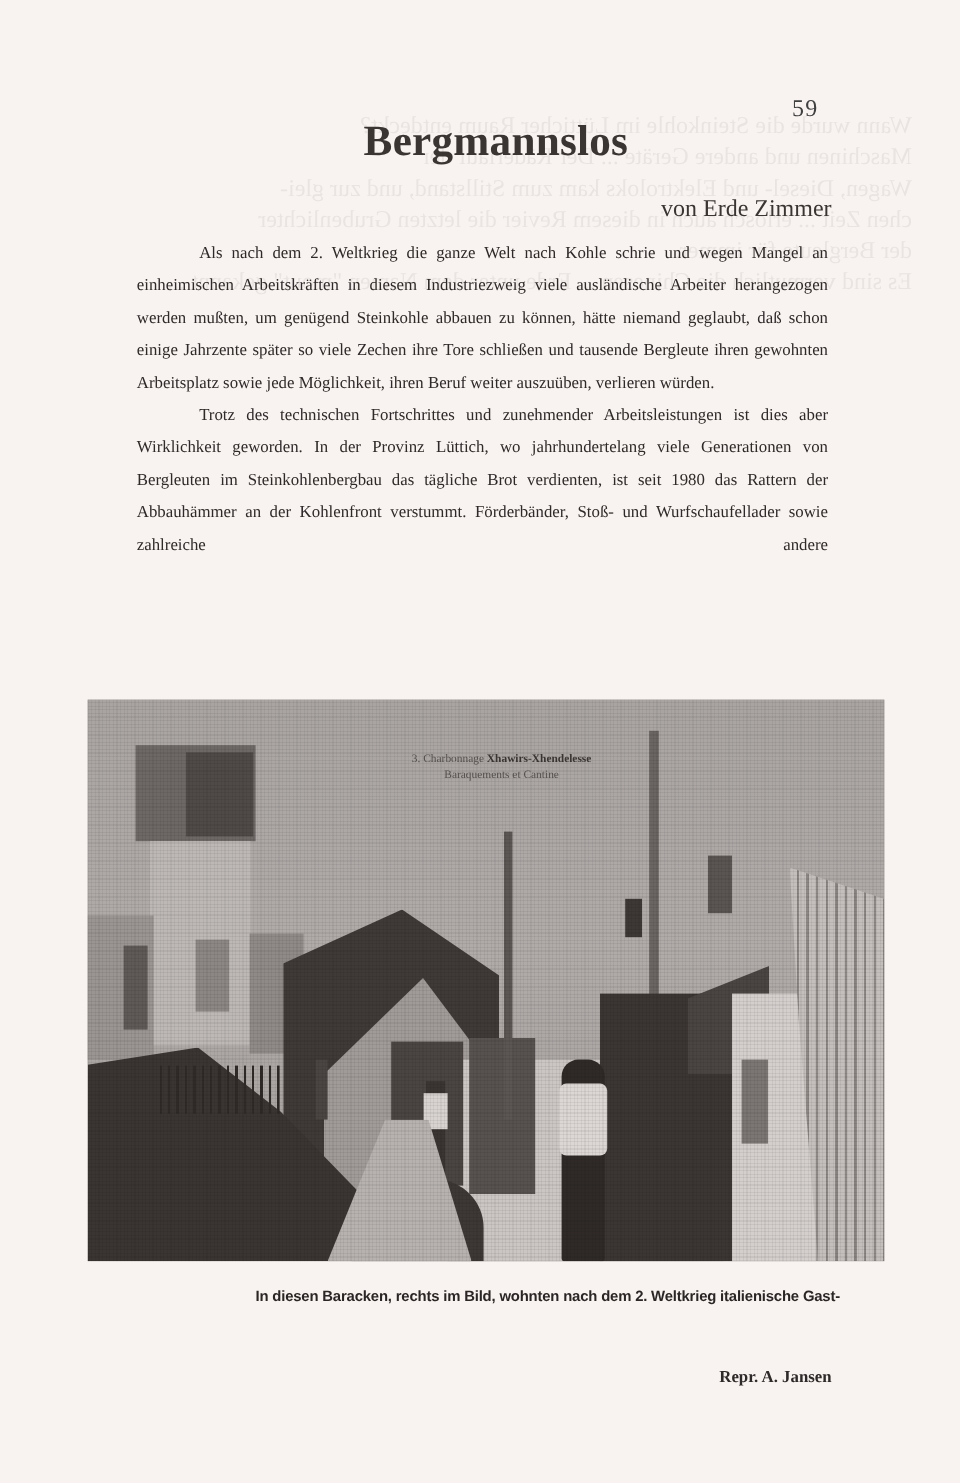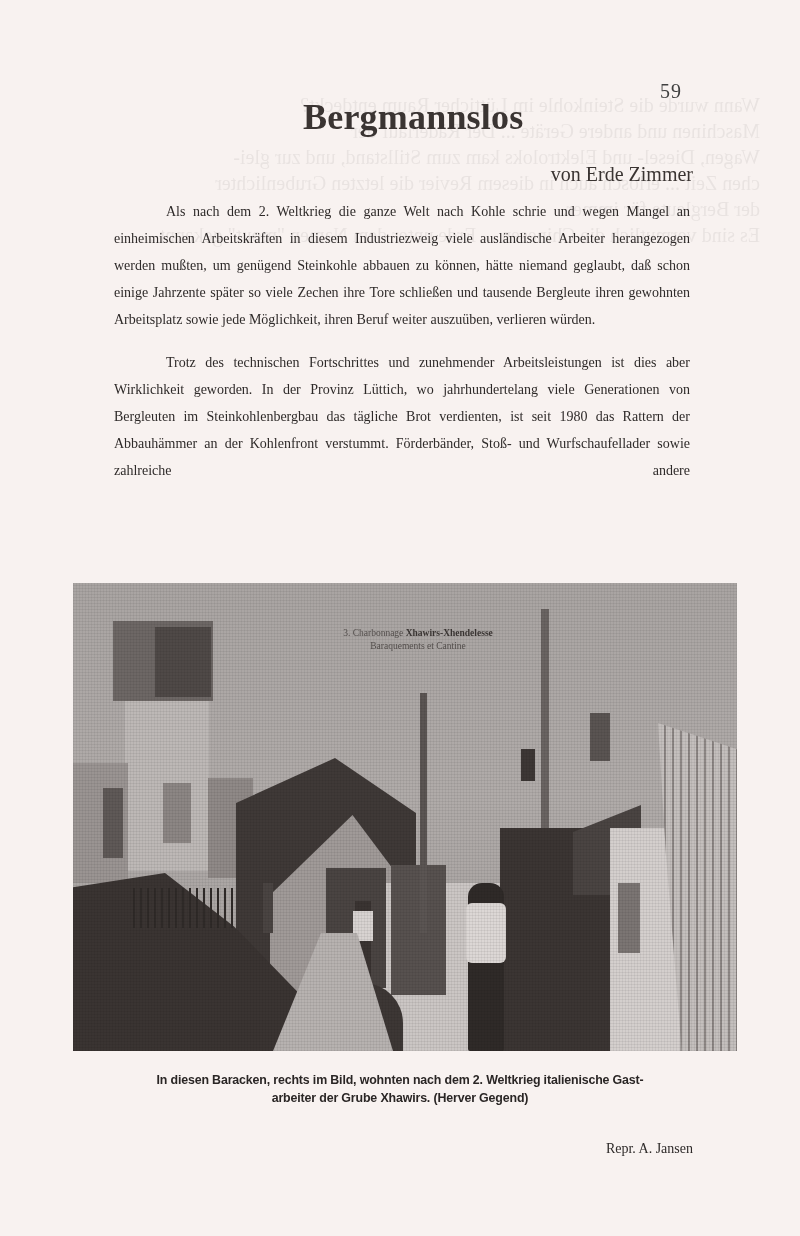--- a/index.html
+++ b/index.html
@@ -58,21 +58,21 @@
       line-height: 27px;
       text-align: justify;
       color: #2e2a29;
     }
     .body-text p {
       margin: 0;
       text-indent: 52px;
       hyphens: manual;
     }
     .body-text p + p {
-      margin-top: 16px;
+      margin-top: 0;
     }
     .photo {
       position: absolute;
       left: 73px;
       top: 583px;
       width: 664px;
       height: 468px;
       background: #a7a2a0;
       overflow: hidden;
     }
@@ -98,35 +98,36 @@
       line-height: 13px;
       color: #55504e;
       z-index: 15;
     }
     .photo-caption-inset .strong { font-weight: bold; color: #3b3634; }
     .caption {
       position: absolute;
       left: 100px;
       top: 1072px;
       width: 600px;
-      text-align: center;
+      text-align: right;
       font-family: "Liberation Sans", "DejaVu Sans", sans-serif;
       font-weight: bold;
       font-size: 12.4px;
       line-height: 17.5px;
       color: #2a2625;
       letter-spacing: -0.15px;
     }
     .caption span { display: block; }
     .credit {
       position: absolute;
       right: 107px;
       top: 1141px;
       font-size: 14px;
       color: #2e2a29;
+      font-weight: bold;
     }
   </style>
 </head>
 <body>
 
 <div class="bleed" style="left:60px; top:92px; width:700px;">
   <div>Wann wurde die Steinkohle im Lütticher Raum entdeckt?</div>
   <div>Maschinen und andere Geräte ... Der Räderlauf der</div>
   <div>Wagen, Diesel- und Elektroloks kam zum Stillstand, und zur glei-</div>
   <div>chen Zeit ... erlosch auch in diesem Revier die letzten Grubenlichter</div>
@@ -194,16 +195,15 @@
       <span class="strong">Xhawirs-Xhendelesse</span>
     </div>
     <div>Baraquements et Cantine</div>
   </div>
 
   <div class="halftone"></div>
 </div>
 
 <div class="caption">
   <span>In diesen Baracken, rechts im Bild, wohnten nach dem 2. Weltkrieg italienische Gast-</span>
-  <span>arbeiter der Grube Xhawirs. (Herver Gegend)</span>
 </div>
 
 <div class="credit">Repr. A. Jansen</div>
 
 </body></html>

